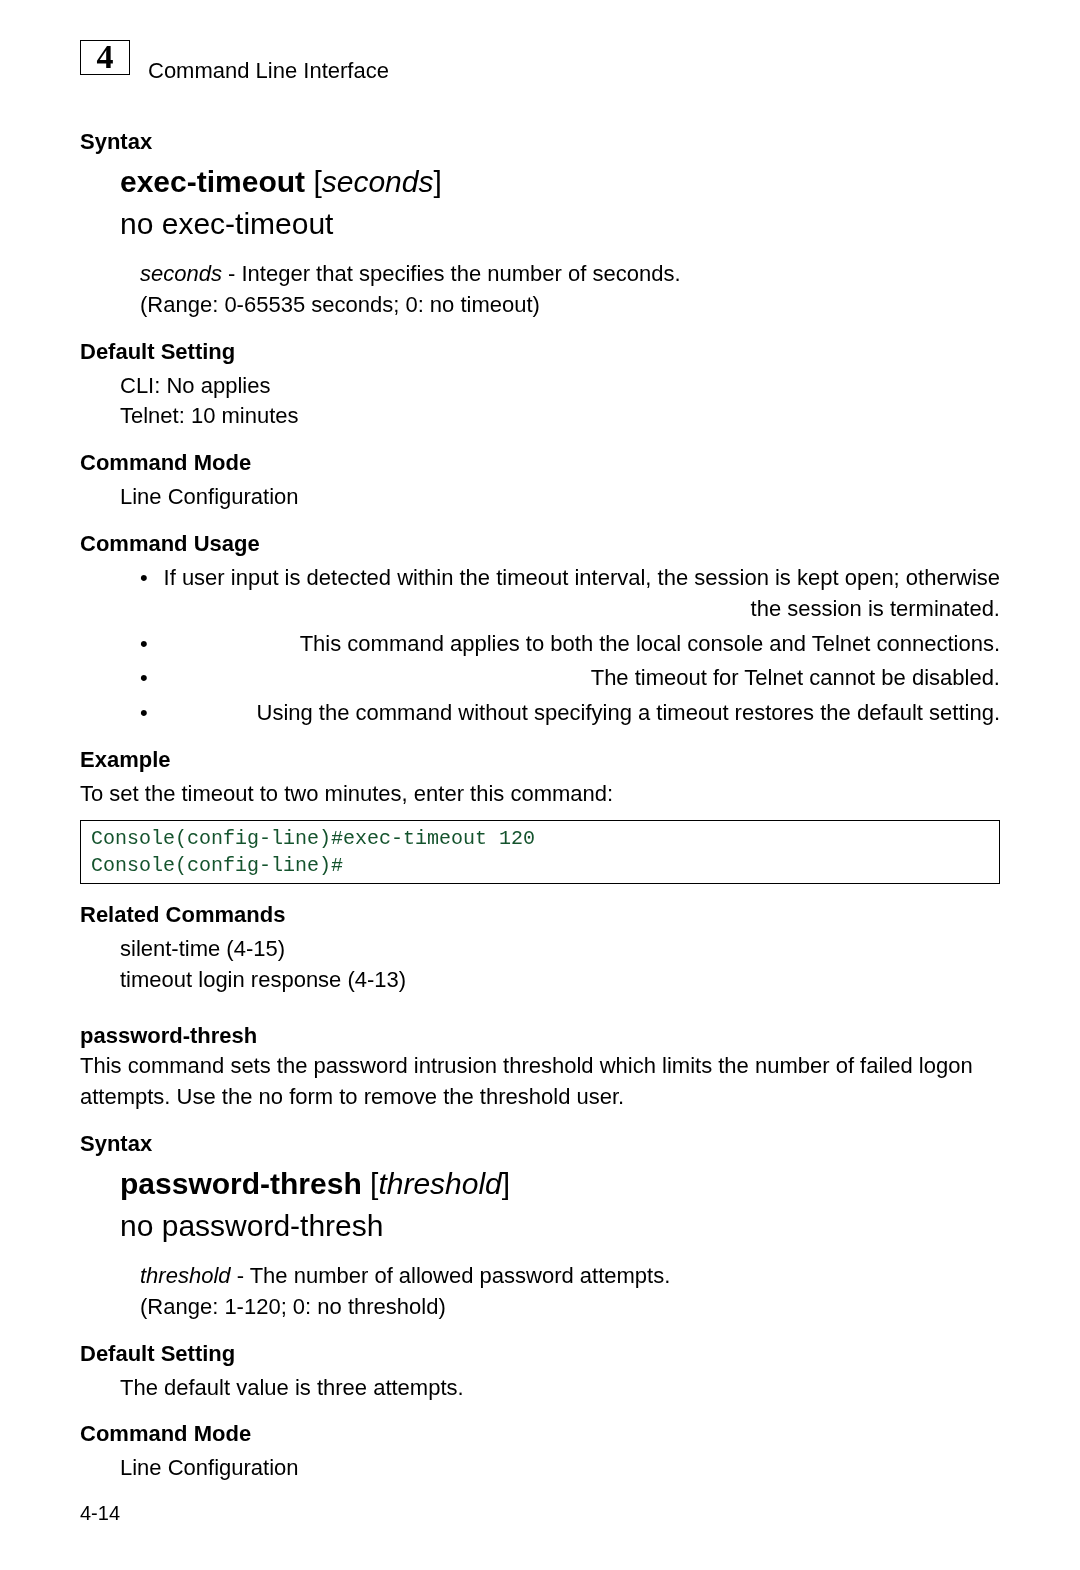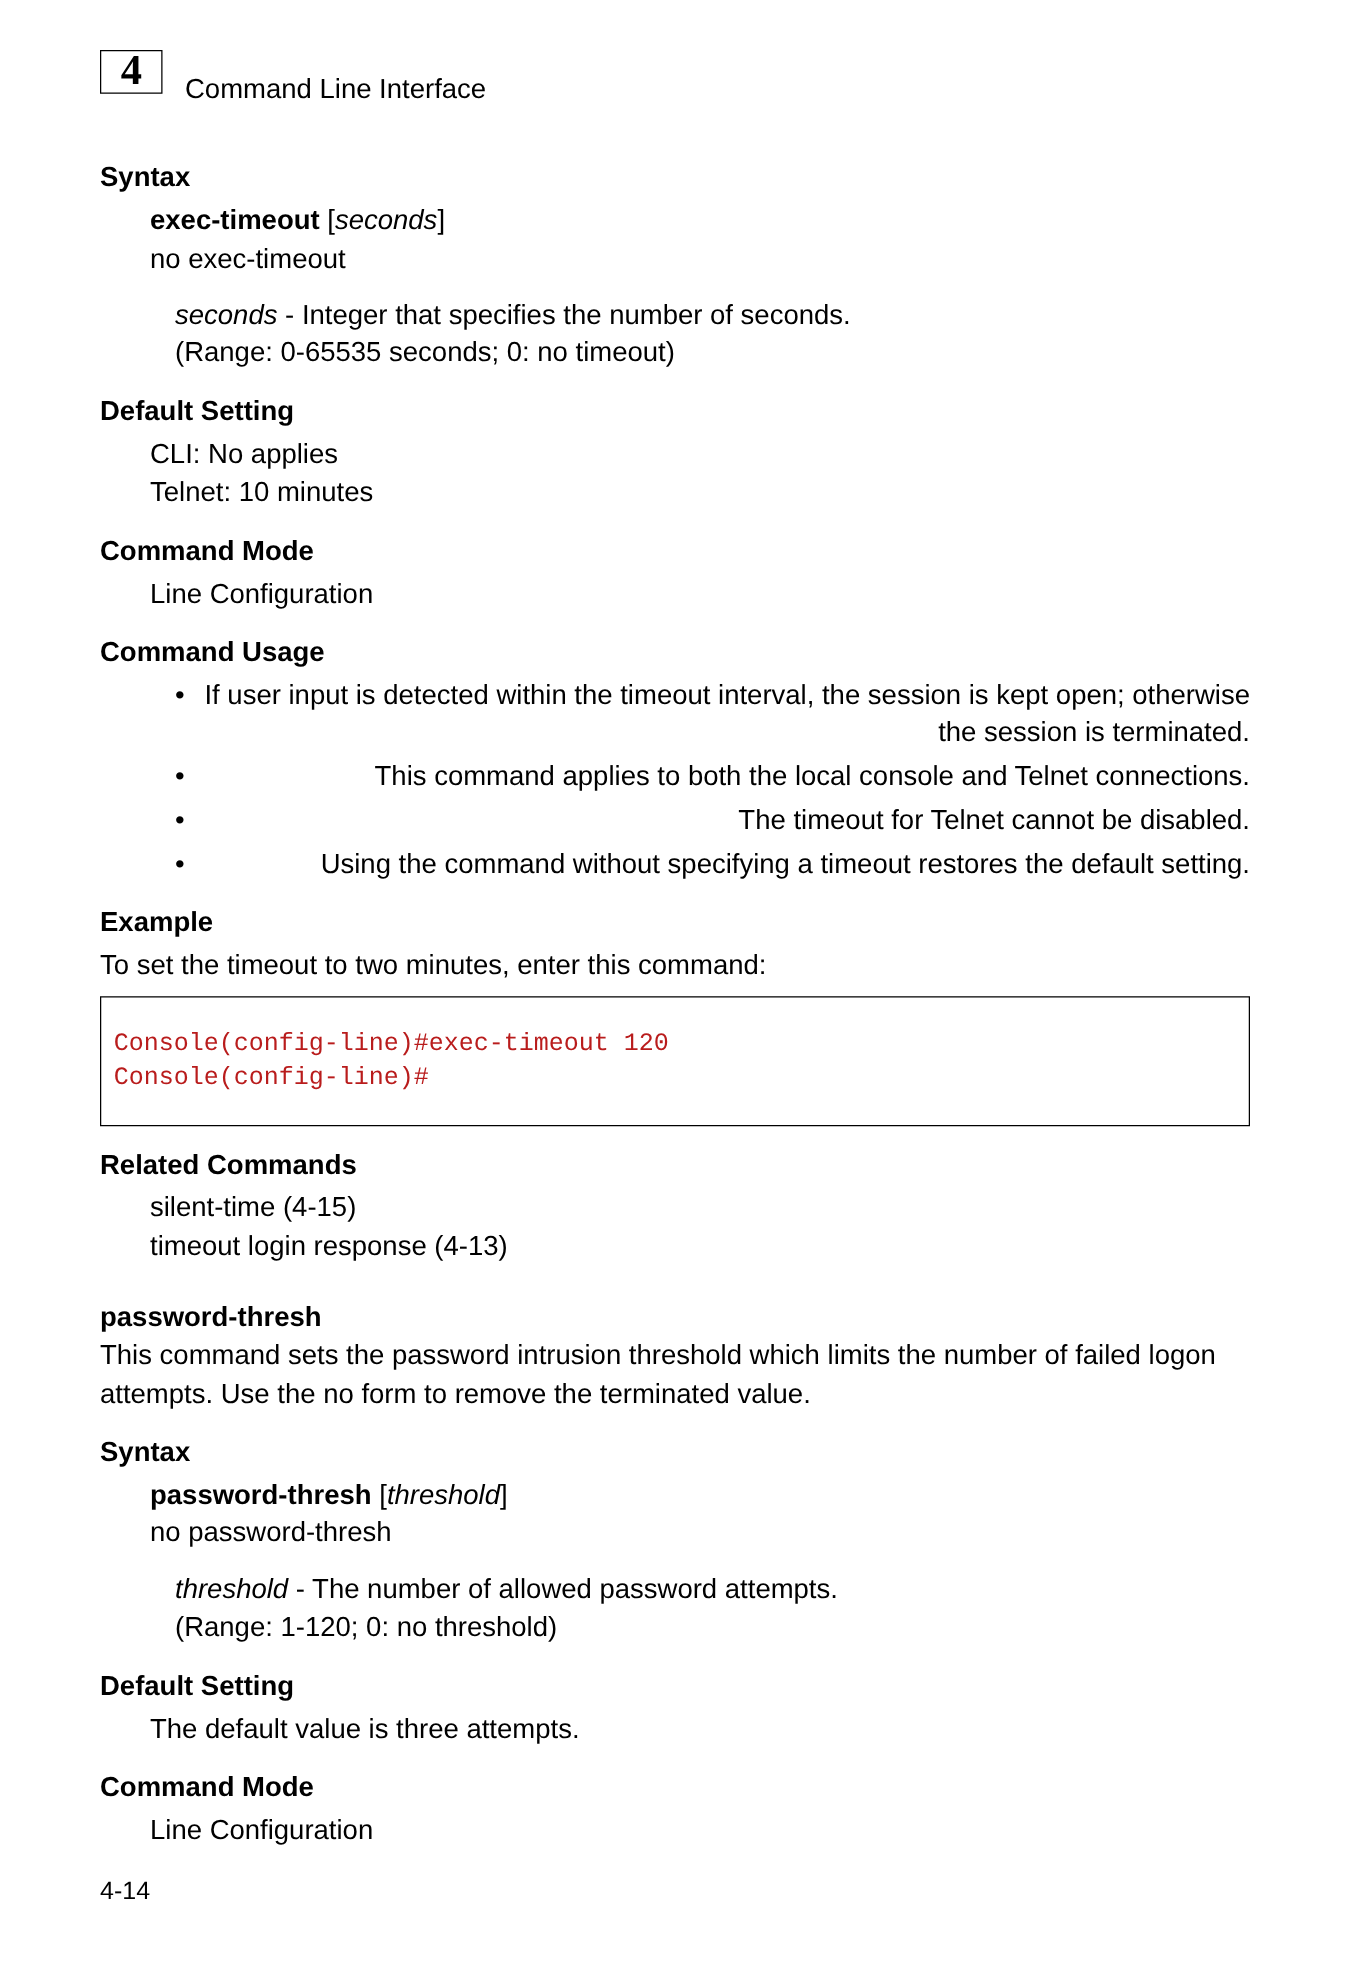--- a/index.html
+++ b/index.html
@@ -41,21 +41,21 @@
       font-weight: normal;
       margin-top: 28px;
     }
     .section-heading {
       font-size: 22px;
       font-weight: bold;
       margin-bottom: 6px;
       margin-top: 18px;
     }
     .syntax-line {
-      font-size: 22px;
+      font-size: 30px;
       margin-left: 40px;
       line-height: 1.4;
     }
     .syntax-line .bold { font-weight: bold; }
     .syntax-line .italic { font-style: italic; }
     .indent1 {
       margin-left: 40px;
       font-size: 22px;
       line-height: 1.4;
     }
@@ -84,24 +84,24 @@
       text-align: right;
     }
     ul.bullets li::before {
       content: "•";
       position: absolute;
       left: 0;
       top: 0;
     }
     .code-block {
       border: 1px solid #000;
-      padding: 24px 10px;
+      padding: 4px 10px;
       font-family: "Courier New", monospace;
       font-size: 20px;
-      color: #b91c1c;
+      color: #14532d;
       margin-top: 10px;
       margin-bottom: 18px;
       white-space: pre;
       line-height: 1.35;
     }
     .command-title {
       font-size: 22px;
       font-weight: bold;
       margin-top: 28px;
       margin-bottom: 2px;
@@ -157,21 +157,21 @@
 
 <div class="code-block">Console(config-line)#exec-timeout 120
 Console(config-line)#</div>
 
 <div class="section-heading">Related Commands</div>
 <div class="indent1">silent-time (4-15)</div>
 <div class="indent1">timeout login response (4-13)</div>
 
 <div class="command-title">password-thresh</div>
 <div class="body-text">
-  <span>This command sets the password intrusion threshold which limits the number of failed logon attempts. Use the </span><span class="bold">no</span><span> form to remove the terminated value.</span>
+  <span>This command sets the password intrusion threshold which limits the number of failed logon attempts. Use the </span><span class="bold">no</span><span> form to remove the threshold user.</span>
 </div>
 
 <div class="section-heading">Syntax</div>
 <div class="syntax-line">
   <span class="bold">password-thresh</span><span> [</span><span class="italic">threshold</span><span>]</span>
 </div>
 <div class="syntax-line bold">no password-thresh</div>
 
 <div class="gap-md"></div>
 <div class="indent2">

